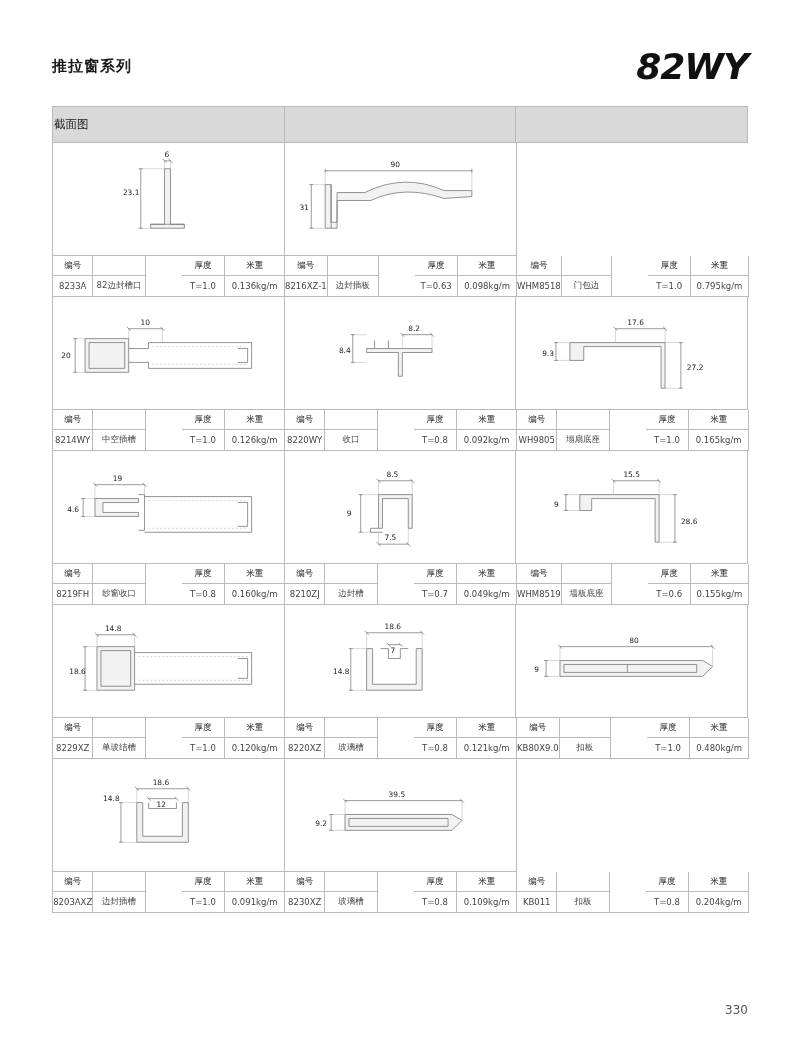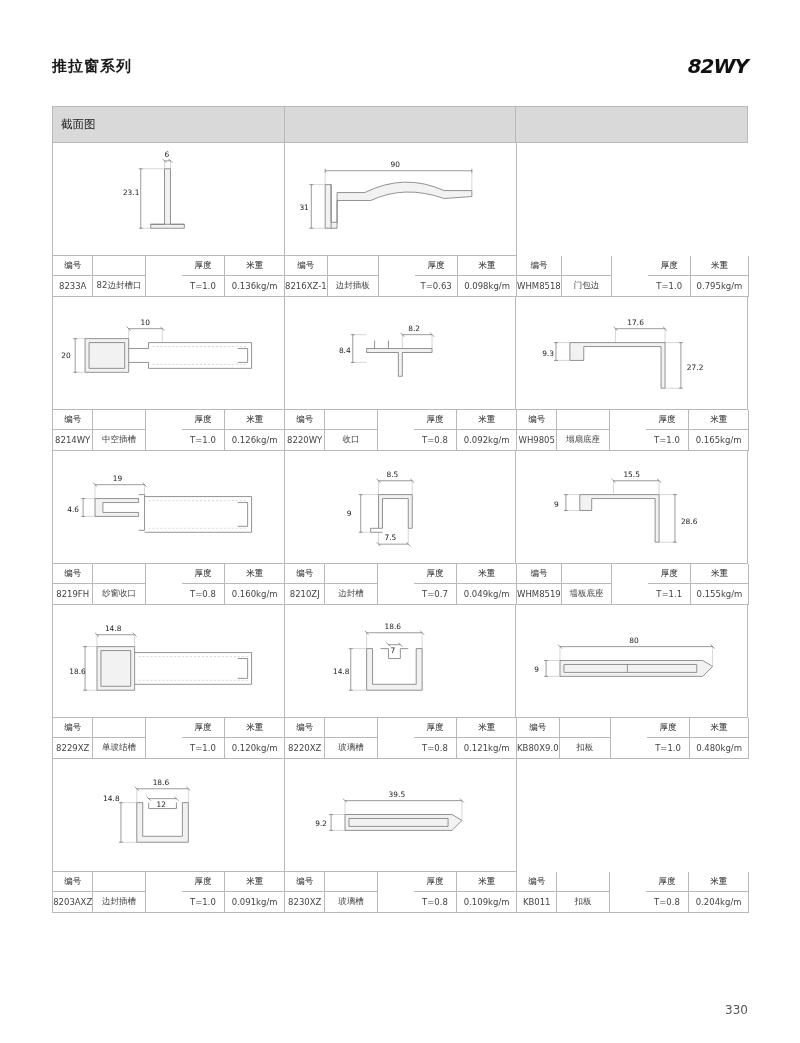--- a/index.html
+++ b/index.html
@@ -25,21 +25,21 @@
     justify-content: space-between;
     padding: 0 52px;
   }
   .header-title {
     font-size: 15px;
     font-weight: bold;
     color: #1a1a1a;
     letter-spacing: 1px;
   }
   .header-code {
-    font-size: 20px;
+    font-size: 36px;
     font-weight: bold;
     font-style: italic;
     color: #111;
     letter-spacing: -1px;
     font-family: "DejaVu Sans", "Liberation Sans", sans-serif;
   }
   
   .sheet {
     position: absolute;
     left: 52px; top: 106px;
@@ -50,21 +50,21 @@
   }
   .band-row { display: flex; }
   .band-cell {
     width: 232px;
     height: 36px;
     background: #d9d9d9;
     border-right: 1px solid #b9b9b9;
     border-bottom: 1px solid #b9b9b9;
     display: flex;
     align-items: center;
-    padding-left: 8px;
+    padding-left: 1px;
     font-size: 11.5px;
     color: #222;
   }
   .draw-row { display: flex; }
   .draw-cell {
     width: 232px;
     height: 113px;
     border-right: 1px solid #b9b9b9;
     border-bottom: 1px solid #b9b9b9;
     position: relative;
@@ -471,21 +471,21 @@
         <div class="spec-col sc-a">
             <div class="spec-cell head">编号</div>
             <div class="spec-cell val">WHM8519</div>
           </div>
         <div class="spec-col sc-b">
             <div class="spec-cell head"></div>
             <div class="spec-cell val">墙板底座</div>
           </div>
         <div class="spec-col sc-c">
             <div class="spec-cell head">厚度</div>
-            <div class="spec-cell val">T=1.1</div>
+            <div class="spec-cell val">T=0.6</div>
           </div>
         <div class="spec-col sc-d">
             <div class="spec-cell head">米重</div>
             <div class="spec-cell val">0.155kg/m</div>
           </div>
       </div>
     </div>
 
     <div class="draw-row">
       <div class="draw-cell">

